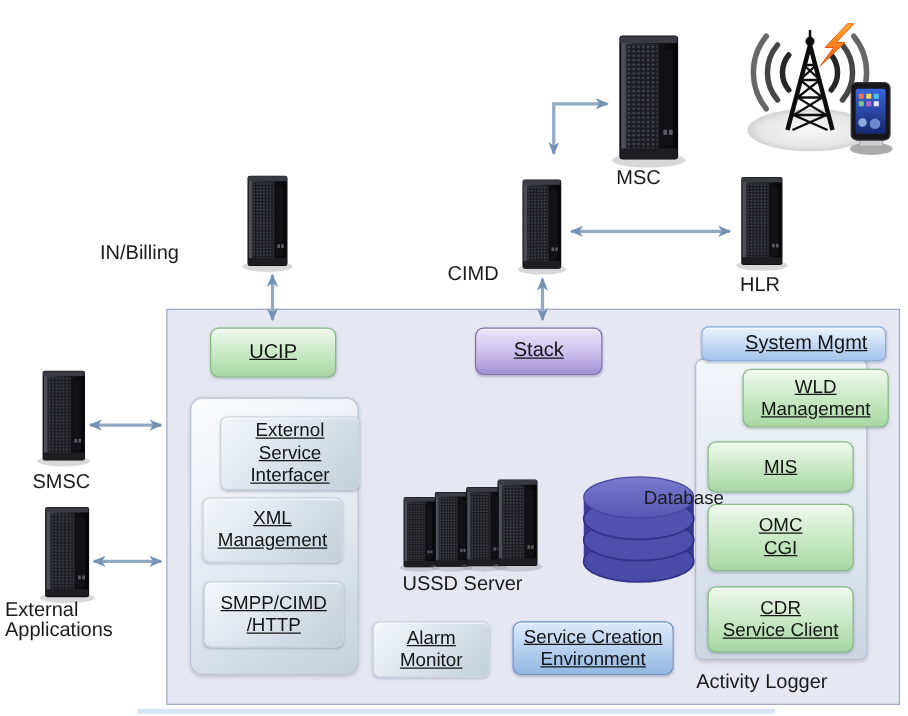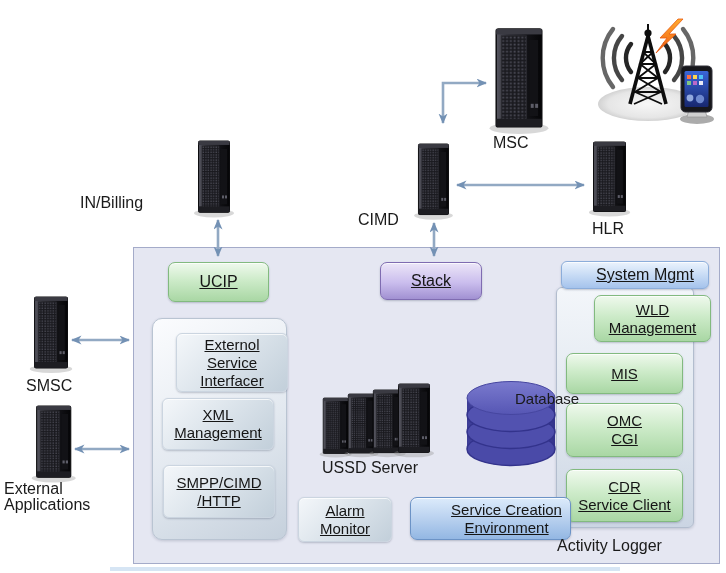--- a/index.html
+++ b/index.html
@@ -43,21 +43,20 @@
     background:linear-gradient(150deg,#fbfcfe 0%,#e3e9f0 55%,#c5d0dc 100%);
     border:1px solid #b9c4d2;
   }
   .graybox{
     background:linear-gradient(135deg,#f4f7fa 0%,#dde5ec 45%,#c2cfda 100%);
     border:1px solid #cbd5e0;border-radius:6px;
   }
   .bluebox{
     background:linear-gradient(180deg,#dcebfb 0%,#b9d1ef 50%,#93b7e3 100%);
     border:1px solid #6c93c6;
-    padding-left:32px;
   }
   .two-line-label{line-height:16px;}
   .big16{font-size:16px;}
   .strip{left:110px;top:567px;width:510px;height:4px;background:#cfe0f2;opacity:.85;z-index:0;}
 </style>
 </head>
 <body>
 
 <div class="stage">
 

